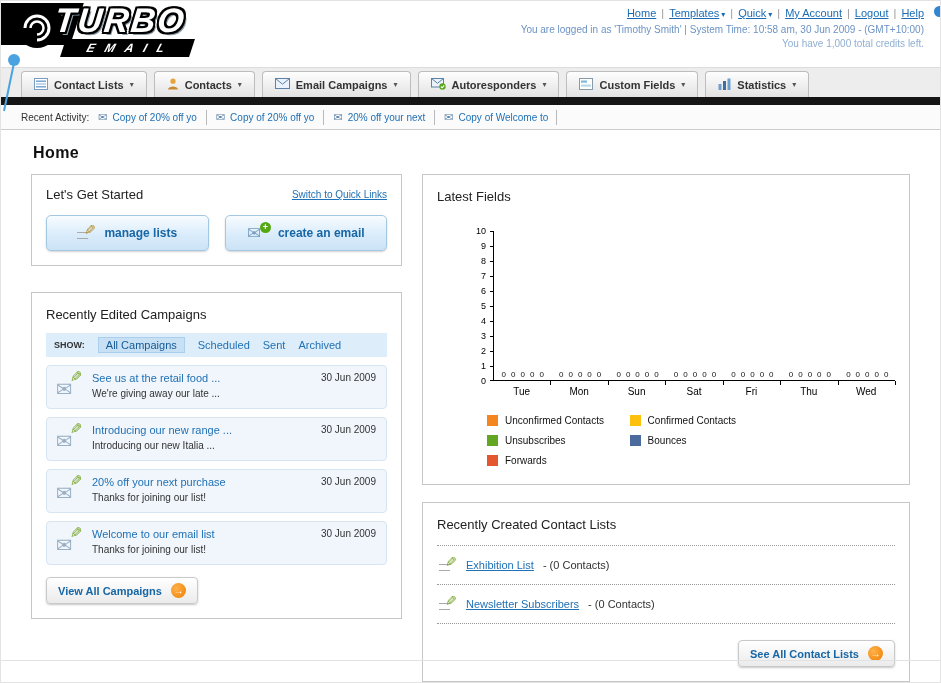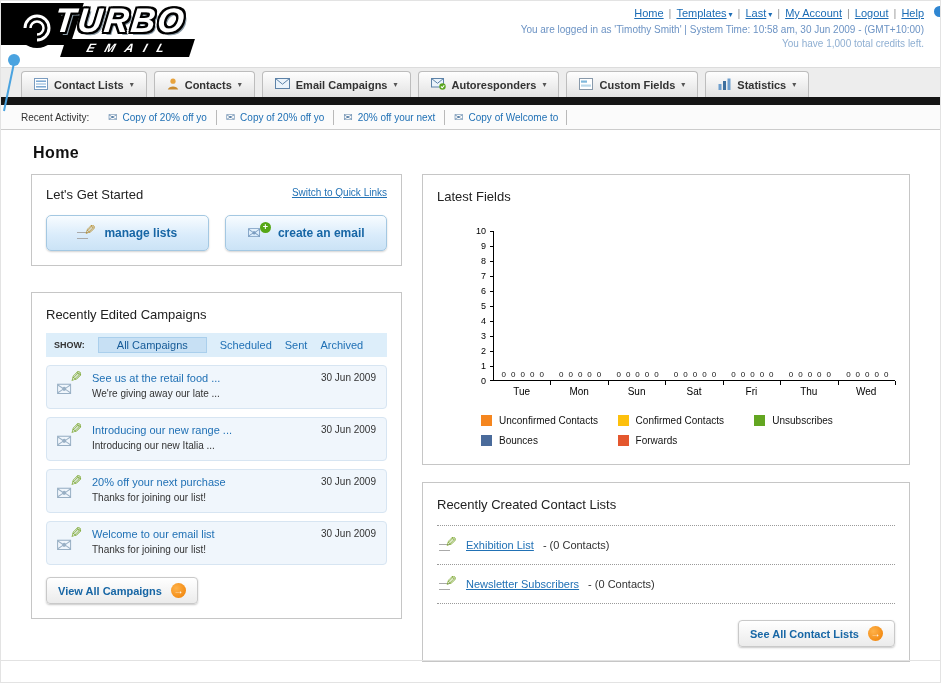--- a/index.html
+++ b/index.html
@@ -27,50 +27,50 @@
   .credits-info { margin-top:3px; font-size:10px; color:#8fafd2; }
 
   
   .tabbar { height:30px; background:#ededed; border-top:1px solid #dcdcdc; display:flex; align-items:flex-end; padding-left:20px; gap:7px; }
   .tab { display:flex; align-items:center; gap:6px; height:26px; padding:0 12px; background:linear-gradient(#fefefe,#e2e2e2); border:1px solid #bdbdbd; border-bottom:none; border-radius:4px 4px 0 0; font-size:11px; font-weight:bold; color:#333; cursor:pointer; }
   .tab .tab-caret { font-size:8px; color:#555; }
   .blackbar { height:8px; background:#151515; }
 
   
   .activity-bar { height:25px; background:#fbfbfb; border-bottom:1px solid #cccccc; display:flex; align-items:center; padding-left:20px; font-size:10px; color:#333; }
-  .activity-label { margin-right:10px; }
+  .activity-label { }
   .activity-item { display:flex; align-items:center; gap:5px; padding:0 9px; border-right:1px solid #b9b9b9; height:15px; color:#2171b5; white-space:nowrap; overflow:hidden; max-width:122px; }
   .activity-item .env-glyph { font-size:11px; color:#5c82a8; }
 
   
   .content { padding:10px 30px 0 30px; }
   .page-title { font-size:16px; font-weight:bold; color:#111; margin:4px 0 12px 2px; letter-spacing:.4px; }
   .columns { display:flex; gap:20px; align-items:flex-start; }
   .col-left { width:372px; display:flex; flex-direction:column; gap:26px; }
   .col-right { flex:1; display:flex; flex-direction:column; gap:17px; }
   .panel { background:#fff; border:1px solid #c6c6c6; padding:12px 14px 14px 14px; }
   .panel-title { font-size:13px; color:#222; }
 
   
-  .gs-header { display:flex; justify-content:space-between; align-items:flex-start; }
+  .gs-header { display:flex; justify-content:space-between; align-items:center; }
   .link-small { font-size:10px; color:#2171b5; text-decoration:underline; }
   .gs-buttons { display:flex; gap:16px; margin-top:13px; }
   .gs-btn { flex:1; height:36px; display:flex; align-items:center; justify-content:center; gap:9px; background:linear-gradient(#f8fcff,#daecfb 55%,#cbe3f6); border:1px solid #a4c8e2; border-radius:5px; box-shadow:0 1px 2px rgba(0,0,0,.18); font-size:12px; font-weight:bold; color:#1766a5; cursor:pointer; }
   .pen-icon { position:relative; width:18px; height:16px; }
   .pen-icon .pen { position:absolute; right:0; top:-3px; font-size:14px; transform:scaleX(-1); }
   .pen-icon::before { content:''; position:absolute; left:0; bottom:2px; width:11px; height:5px; border-top:1px solid #aaa; border-bottom:1px solid #aaa; }
   .env-plus { position:relative; width:22px; height:15px; }
   .env-plus .env-glyph { font-size:17px; color:#7a9cc0; position:absolute; left:0; top:-3px; }
   .plus-badge { position:absolute; right:-2px; top:-4px; width:11px; height:11px; border-radius:50%; background:#56a716; color:#fff; font-size:9px; line-height:11px; text-align:center; font-weight:bold; }
 
   
   .filter-bar { margin-top:10px; background:#ddeefa; padding:4px 6px; display:flex; align-items:center; gap:13px; font-size:11px; }
   .filter-label { font-size:9px; font-weight:bold; color:#333; margin-left:2px; }
   .filter-link { color:#2171b5; }
-  .filter-link.selected { background:#c7e0f4; border:1px solid #aacfec; color:#155a97; padding:1px 18px; }
+  .filter-link.selected { background:#c7e0f4; border:1px solid #aacfec; color:#155a97; padding:1px 7px; }
   .camp-item { margin-top:8px; background:#f0f6fc; border:1px solid #d7e5f2; border-radius:4px; padding:6px 10px 8px 8px; display:flex; gap:9px; }
   .camp-icon { position:relative; width:28px; height:28px; flex:none; }
   .camp-icon .ci-env { position:absolute; left:1px; bottom:-1px; font-size:20px; color:#98afc4; }
   .camp-icon .ci-pen { position:absolute; right:0; top:-4px; font-size:15px; color:#79a52c; transform:scaleX(-1); }
   .camp-texts { flex:1; min-width:0; }
   .camp-title { font-size:11px; color:#2171b5; display:block; }
   .camp-sub { font-size:10px; color:#333; margin-top:4px; }
   .camp-date { font-size:10px; color:#333; white-space:nowrap; }
   .camp-footer { display:flex; justify-content:flex-start; margin-top:12px; }
 
@@ -82,21 +82,21 @@
   .select-arrow { width:16px; height:16px; background:linear-gradient(#f7f7f7,#dcdcdc); border:1px solid #b5b5b5; font-size:7px; color:#444; display:flex; align-items:center; justify-content:center; }
   .chart { margin:26px 0 0 30px; }
   .plot { position:relative; margin-left:26px; width:402px; height:150px; border-left:1px solid #000; border-bottom:1px solid #000; }
   .ylab { position:absolute; left:-26px; width:18px; text-align:right; font-size:9px; color:#000; }
   .ytick { position:absolute; left:-4px; width:4px; height:1px; background:#000; }
   .xtick { position:absolute; width:1px; height:4px; background:#000; top:150px; }
   .zeros { position:absolute; bottom:1px; display:flex; justify-content:center; gap:5px; font-size:8px; color:#111; }
   .xlabels { display:flex; margin-left:26px; width:402px; }
   .xlab { flex:1; text-align:center; font-size:10px; color:#000; padding-top:5px; }
   .legend { margin:18px 0 4px 44px; display:flex; flex-wrap:wrap; row-gap:9px; }
-  .leg-item { width:33%; display:flex; align-items:center; gap:7px; font-size:10px; color:#111; }
+  .leg-item { width:33%; display:flex; align-items:center; gap:7px; font-size:10px; color:#111;margin-left:6px; }
   .leg-sw { width:11px; height:11px; flex:none; }
 
   
   .cl-list { margin-top:12px; border-top:1px dotted #9a9a9a; }
   .cl-item { display:flex; align-items:center; gap:9px; padding:11px 2px; border-bottom:1px dotted #9a9a9a; font-size:11px; }
   .cl-name { color:#2171b5; text-decoration:underline; }
   .cl-suffix { color:#333; }
   .cl-footer { display:flex; justify-content:flex-end; margin-top:16px; }
 
   .footer-line { position:absolute; left:0; right:0; bottom:21px; border-top:1px solid #e2e2e2; }
@@ -118,21 +118,21 @@
       </span>
       <div class="logo-turbo">TURBO</div>
       <div class="logo-email">EMAIL</div>
     </div>
     <svg class="antenna" width="22" height="62">
       <line x1="13" y1="12" x2="3" y2="60" stroke="#4aa3e0" stroke-width="2"></line>
       <circle cx="13" cy="9" r="6" fill="#4aa3e0"></circle>
     </svg>
     <div class="dot-right"></div>
     <div class="top-right">
-      <div class="nav-links" id="nav-links"><a>Home</a><span class="sep">|</span><a>Templates</a><span class="caret">▾</span><span class="sep">|</span><a>Last</a><span class="caret">▾</span><span class="sep">|</span><a>My Account</a><span class="sep">|</span><a>Logout</a><span class="sep">|</span><a>Help</a></div>
+      <div class="nav-links" id="nav-links"><a>Home</a><span class="sep">|</span><a>Templates</a><span class="caret">▾</span><span class="sep">|</span><a>Quick</a><span class="caret">▾</span><span class="sep">|</span><a>My Account</a><span class="sep">|</span><a>Logout</a><span class="sep">|</span><a>Help</a></div>
       <div class="login-info">You are logged in as 'Timothy Smith' | System Time: 10:58 am, 30 Jun 2009 - (GMT+10:00)</div>
       <div class="credits-info">You have 1,000 total credits left.</div>
     </div>
   </div>
 
   <div class="tabbar" id="tabbar">
       <div class="tab">
         <span><svg width="14" height="12" viewBox="0 0 14 12">
             <rect x="0.5" y="0.5" width="13" height="11" fill="#fff" stroke="#7a9cc0"></rect>
             <rect x="2" y="2.5" width="10" height="1.4" fill="#6f9fce"></rect>

